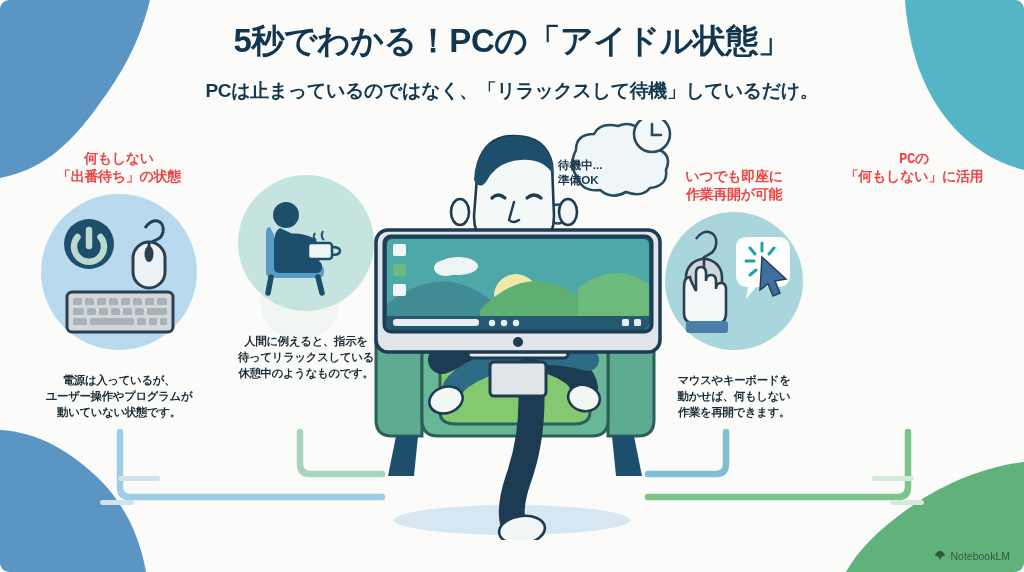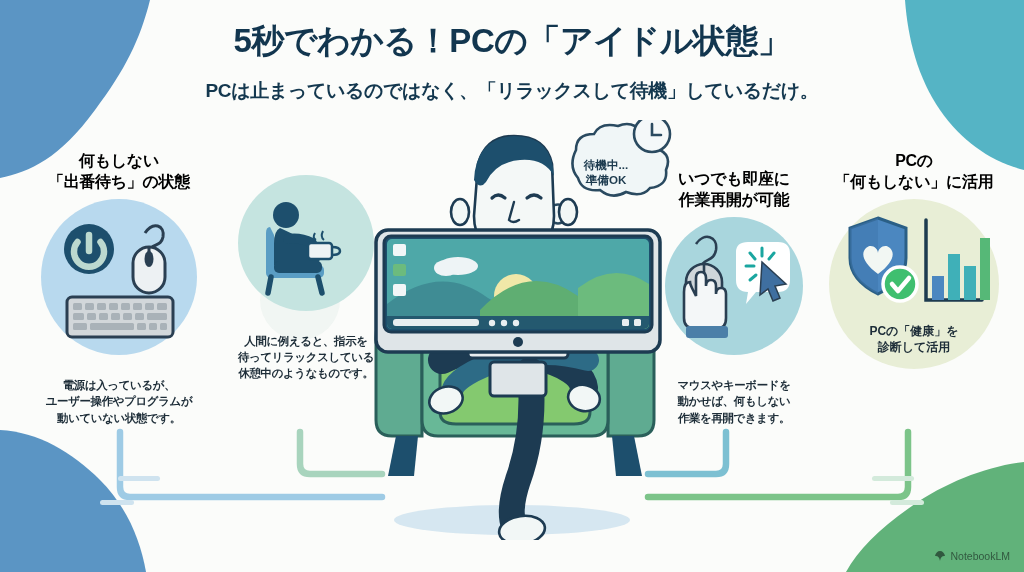--- a/index.html
+++ b/index.html
@@ -6,20 +6,21 @@
   html, body {
     width: 1024px; height: 572px;
     font-family: "Liberation Sans", "DejaVu Sans", sans-serif;
     overflow: hidden;
   }
   #stage {
     position: relative;
     width: 1024px; height: 572px;
     background: #fbfcfa;
     overflow: hidden;
+    border-radius: 9px;
   }
   .bg-svg { position: absolute; inset: 0; width: 1024px; height: 572px; }
 
   
   .title-wrap {
     position: absolute; left: 0; top: 22px; width: 1024px;
     text-align: center; z-index: 12;
   }
   .title-main {
     font-size: 33px; font-weight: bold; color: #12364f;
@@ -29,23 +30,24 @@
     font-size: 19px; font-weight: bold; color: #14384f;
     margin-top: 18px; letter-spacing: -0.4px;
   }
 
   
   .col {
     position: absolute; z-index: 10;
     text-align: center;
   }
   .col-head {
-    font-size: 16px; font-weight: bold; color: #000000;
+    font-size: 14px; font-weight: bold; color: #ef4444;
     line-height: 1.32; letter-spacing: -0.3px;
     white-space: pre-line;
+    font-family: Liberation Mono, monospace;
   }
   .circle {
     border-radius: 50%;
     margin: 7px auto 0;
     position: relative;
     display: flex; align-items: center; justify-content: center;
   }
   .col-cap {
     font-size: 11.4px; font-weight: bold; color: #1d2d38;
     line-height: 1.42; letter-spacing: -0.3px;
@@ -58,21 +60,21 @@
   }
 
   
   .center-art {
     position: absolute; left: 330px; top: 120px;
     width: 370px; height: 420px; z-index: 9;
   }
   .bubble-txt {
     position: absolute; z-index: 11;
     left: 558px; top: 157px; width: 96px;
-    text-align: center;
+    text-align: left;
     font-size: 11.6px; font-weight: bold; color: #1c3a4e;
     line-height: 1.32; white-space: pre-line;
   }
 
   
   .watermark {
     position: absolute; right: 14px; bottom: 10px; z-index: 20;
     display: flex; align-items: center; gap: 4px;
     font-size: 10.5px; color: #24402f; opacity: .78; margin-top: 31px;
   }
@@ -225,42 +227,20 @@
       </svg>
     </div>
     <div class="col-cap">マウスやキーボードを
 動かせば、何もしない
 作業を再開できます。</div>
   </div>
 
   <div class="col" style="left:812px; top:150px; width:204px;">
     <div class="col-head">PCの
 「何もしない」に活用</div>
-    <div class="circle" style="width:170px;height:170px;background:#e8eed6;">
-      <svg width="152" height="126" viewBox="0 0 152 126" style="margin-bottom:34px;">
-        <g>
-          <path d="M40,14 L68,24 L68,54 Q68,76 40,90 Q12,76 12,54 L12,24 Z" fill="#4b87c0" stroke="#2a5f86" stroke-width="3"></path>
-          <path d="M40,14 L40,90 Q12,76 12,54 L12,24 Z" fill="#3f76ad" opacity="0.55"></path>
-          <path d="M40,70 C26,60 22,50 28,44 C33,39 40,44 40,49 C40,44 47,39 52,44 C58,50 54,60 40,70 Z" fill="#f2f7f3"></path>
-        </g>
-        <g>
-          <circle cx="62" cy="80" r="17" fill="#3fbf6f" stroke="#ffffff" stroke-width="3.5"></circle>
-          <path d="M54,80 L60,87 L71,74" fill="none" stroke="#ffffff" stroke-width="4.5" stroke-linecap="round" stroke-linejoin="round"></path>
-        </g>
-        <g>
-          <path d="M88,16 L88,96 L144,96" fill="none" stroke="#1d3b4f" stroke-width="3.5" stroke-linecap="round"></path>
-          <rect x="94" y="72" width="12" height="24" fill="#4b87c0"></rect>
-          <rect x="110" y="50" width="12" height="46" fill="#3fb0b8"></rect>
-          <rect x="126" y="62" width="12" height="34" fill="#3fb0b8"></rect>
-          <rect x="142" y="34" width="11" height="62" fill="#56b877"></rect>
-        </g>
-      </svg>
-      <div class="inner-label">PCの「健康」を
-診断して活用</div>
-    </div>
   </div>
 
   <svg class="center-art" viewBox="0 0 370 420">
 
     <g>
       <circle cx="216" cy="110" r="7" fill="#f0f6f7" stroke="#2a4a60" stroke-width="2.4"></circle>
       <circle cx="228" cy="94" r="9.5" fill="#f0f6f7" stroke="#2a4a60" stroke-width="2.4"></circle>
       <path d="M246,30 Q246,14 264,14 Q270,2 288,6 Q302,0 312,12 Q330,12 330,30
                Q342,36 336,50 Q338,66 320,68 Q312,78 296,72 Q282,80 270,70
                Q252,72 248,58 Q238,46 246,30 Z" fill="#f0f6f7" stroke="#2a4a60" stroke-width="2.6"></path>

